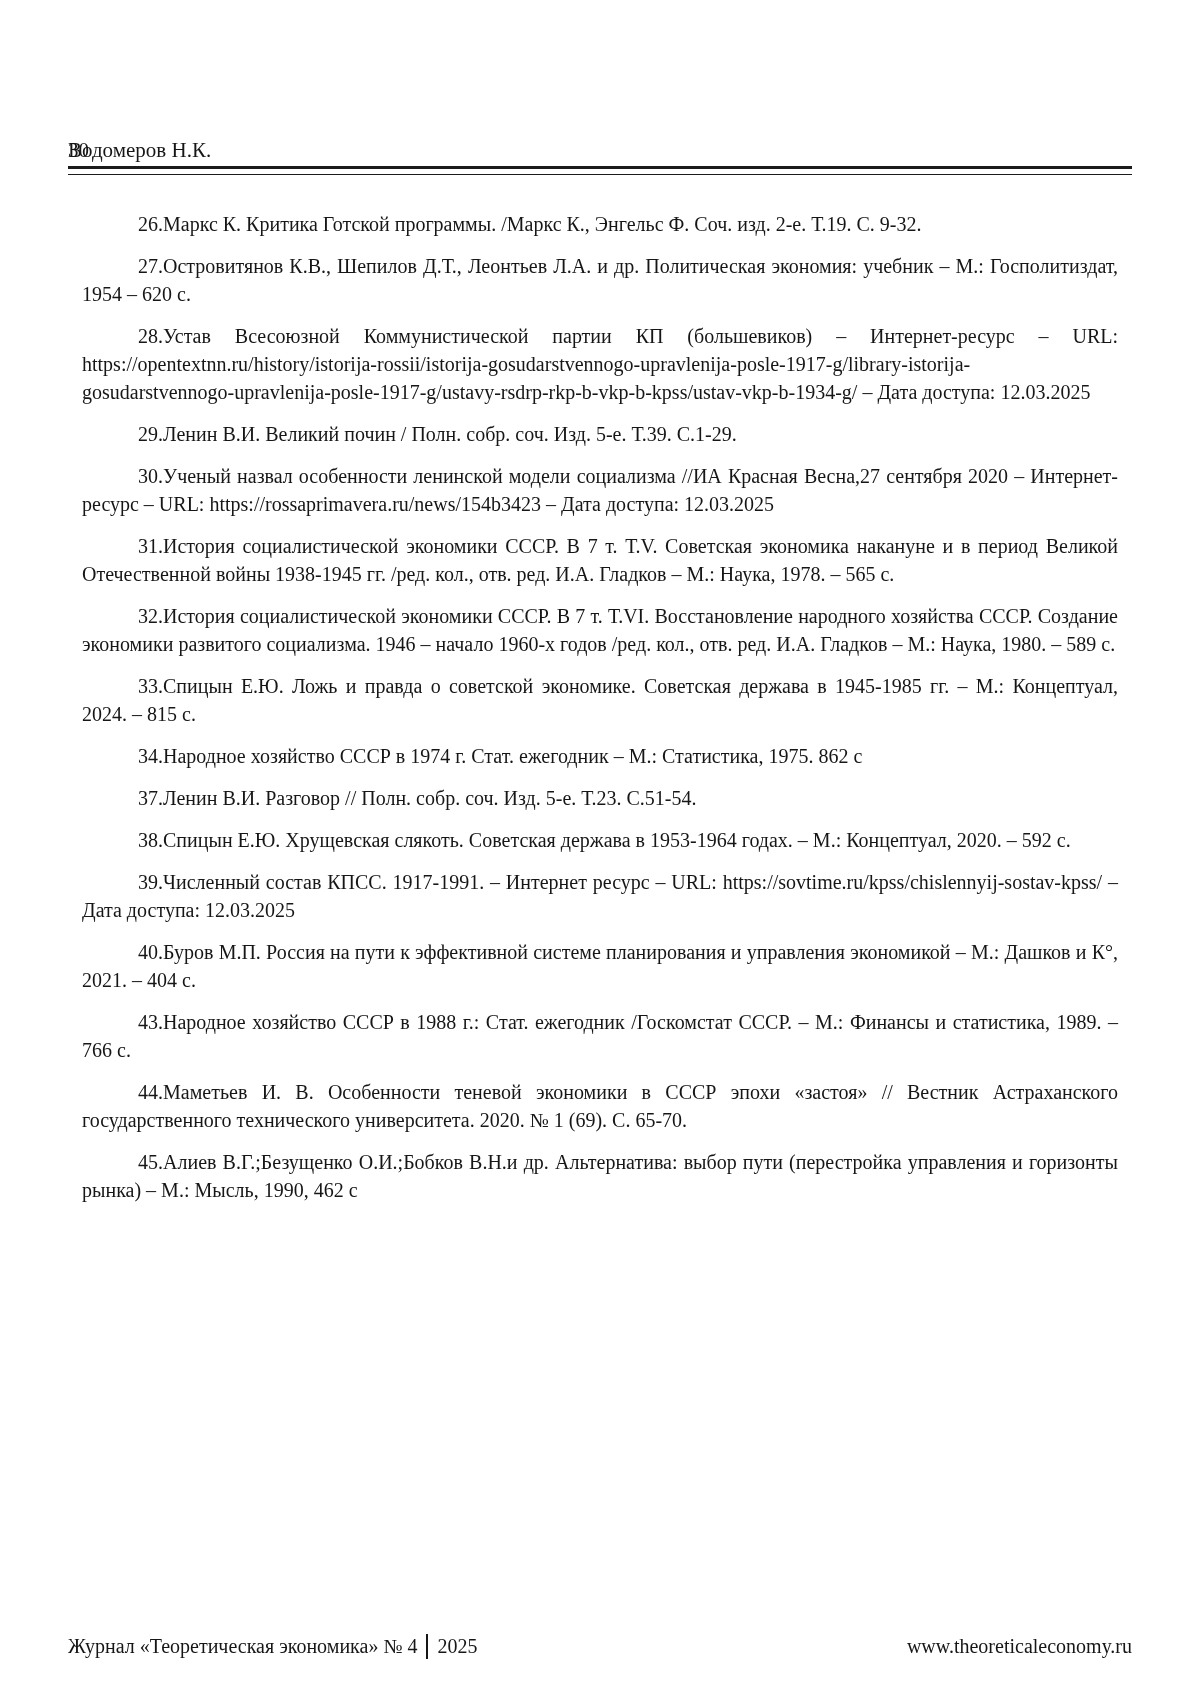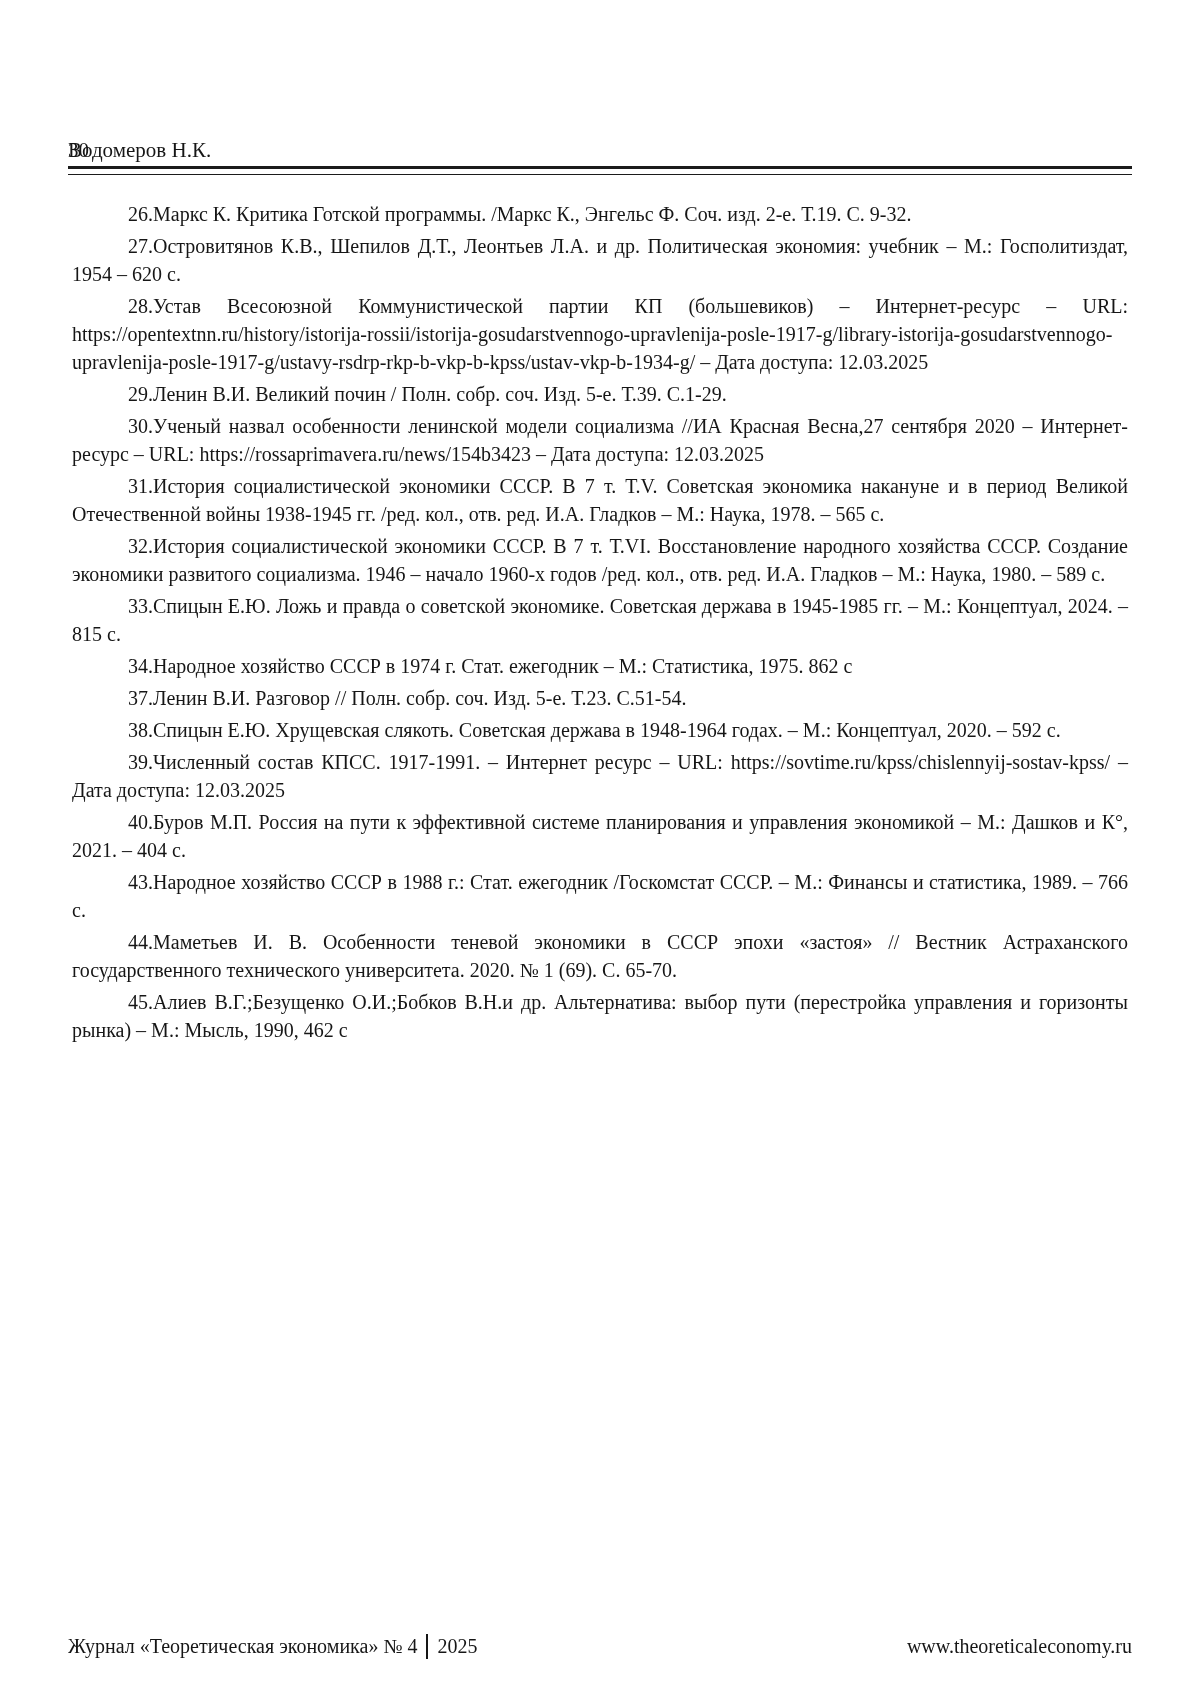--- a/index.html
+++ b/index.html
@@ -46,21 +46,21 @@
   .refs {
     position: absolute;
     top: 196px;
     left: 68px;
     right: 68px;
     font-size: 20px;
     line-height: 28px;
     text-align: justify;
   }
   .refs p {
-    margin: 4px;
+    margin: 14px;
     padding: 0;
     text-indent: 56px;
     overflow-wrap: break-word;
   }
   .ref-num { white-space: nowrap; }
   
   .footer {
     position: absolute;
     left: 68px;
     right: 68px;
@@ -100,21 +100,21 @@
     <p><span class="ref-num">26.</span><span>Маркс К. Критика Готской программы. /Маркс К., Энгельс Ф. Соч. изд. 2-е. Т.19. С. 9-32.</span></p>
     <p><span class="ref-num">27.</span><span>Островитянов К.В., Шепилов Д.Т., Леонтьев Л.А. и др. Политическая экономия: учебник – М.: Госполитиздат, 1954 – 620 с.</span></p>
     <p><span class="ref-num">28.</span><span>Устав Всесоюзной Коммунистической партии КП (большевиков) – Интернет-ресурс – URL: https://opentextnn.ru/history/istorija-rossii/istorija-gosudarstvennogo-upravlenija-posle-1917-g/library-istorija-gosudarstvennogo-upravlenija-posle-1917-g/ustavy-rsdrp-rkp-b-vkp-b-kpss/ustav-vkp-b-1934-g/ – Дата доступа: 12.03.2025</span></p>
     <p><span class="ref-num">29.</span><span>Ленин В.И. Великий почин / Полн. собр. соч. Изд. 5-е. Т.39. С.1-29.</span></p>
     <p><span class="ref-num">30.</span><span>Ученый назвал особенности ленинской модели социализма //ИА Красная Весна,27 сентября 2020 – Интернет-ресурс – URL: https://rossaprimavera.ru/news/154b3423 – Дата доступа: 12.03.2025</span></p>
     <p><span class="ref-num">31.</span><span>История социалистической экономики СССР. В 7 т. Т.V. Советская экономика накануне и в период Великой Отечественной войны 1938-1945 гг. /ред. кол., отв. ред. И.А. Гладков – М.: Наука, 1978. – 565 с.</span></p>
     <p><span class="ref-num">32.</span><span>История социалистической экономики СССР. В 7 т. Т.VI. Восстановление народного хозяйства СССР. Создание экономики развитого социализма. 1946 – начало 1960-х годов /ред. кол., отв. ред. И.А. Гладков – М.: Наука, 1980. – 589 с.</span></p>
     <p><span class="ref-num">33.</span><span>Спицын Е.Ю. Ложь и правда о советской экономике. Советская держава в 1945-1985 гг. – М.: Концептуал, 2024. – 815 с.</span></p>
     <p><span class="ref-num">34.</span><span>Народное хозяйство СССР в 1974 г. Стат. ежегодник – М.: Статистика, 1975. 862 с</span></p>
     <p><span class="ref-num">37.</span><span>Ленин В.И. Разговор // Полн. собр. соч. Изд. 5-е. Т.23. С.51-54.</span></p>
-    <p><span class="ref-num">38.</span><span>Спицын Е.Ю. Хрущевская слякоть. Советская держава в 1948-1964 годах. – М.: Концептуал, 2020. – 592 с.</span></p>
+    <p><span class="ref-num">38.</span><span>Спицын Е.Ю. Хрущевская слякоть. Советская держава в 1953-1964 годах. – М.: Концептуал, 2020. – 592 с.</span></p>
     <p><span class="ref-num">39.</span><span>Численный состав КПСС. 1917-1991. – Интернет ресурс – URL: https://sovtime.ru/kpss/chislennyij-sostav-kpss/ – Дата доступа: 12.03.2025</span></p>
     <p><span class="ref-num">40.</span><span>Буров М.П. Россия на пути к эффективной системе планирования и управления экономикой – М.: Дашков и К°, 2021. – 404 с.</span></p>
     <p><span class="ref-num">43.</span><span>Народное хозяйство СССР в 1988 г.: Стат. ежегодник /Госкомстат СССР. – М.: Финансы и статистика, 1989. – 766 с.</span></p>
     <p><span class="ref-num">44.</span><span>Маметьев И. В. Особенности теневой экономики в СССР эпохи «застоя» // Вестник Астраханского государственного технического университета. 2020. № 1 (69). С. 65-70.</span></p>
     <p><span class="ref-num">45.</span><span>Алиев В.Г.;Безущенко О.И.;Бобков В.Н.и др. Альтернатива: выбор пути (перестройка управления и горизонты рынка) – М.: Мысль, 1990, 462 с</span></p>
   </div>
 
   <div class="footer">
     <div class="footer-left">
       <span>Журнал «Теоретическая экономика» № 4</span>

